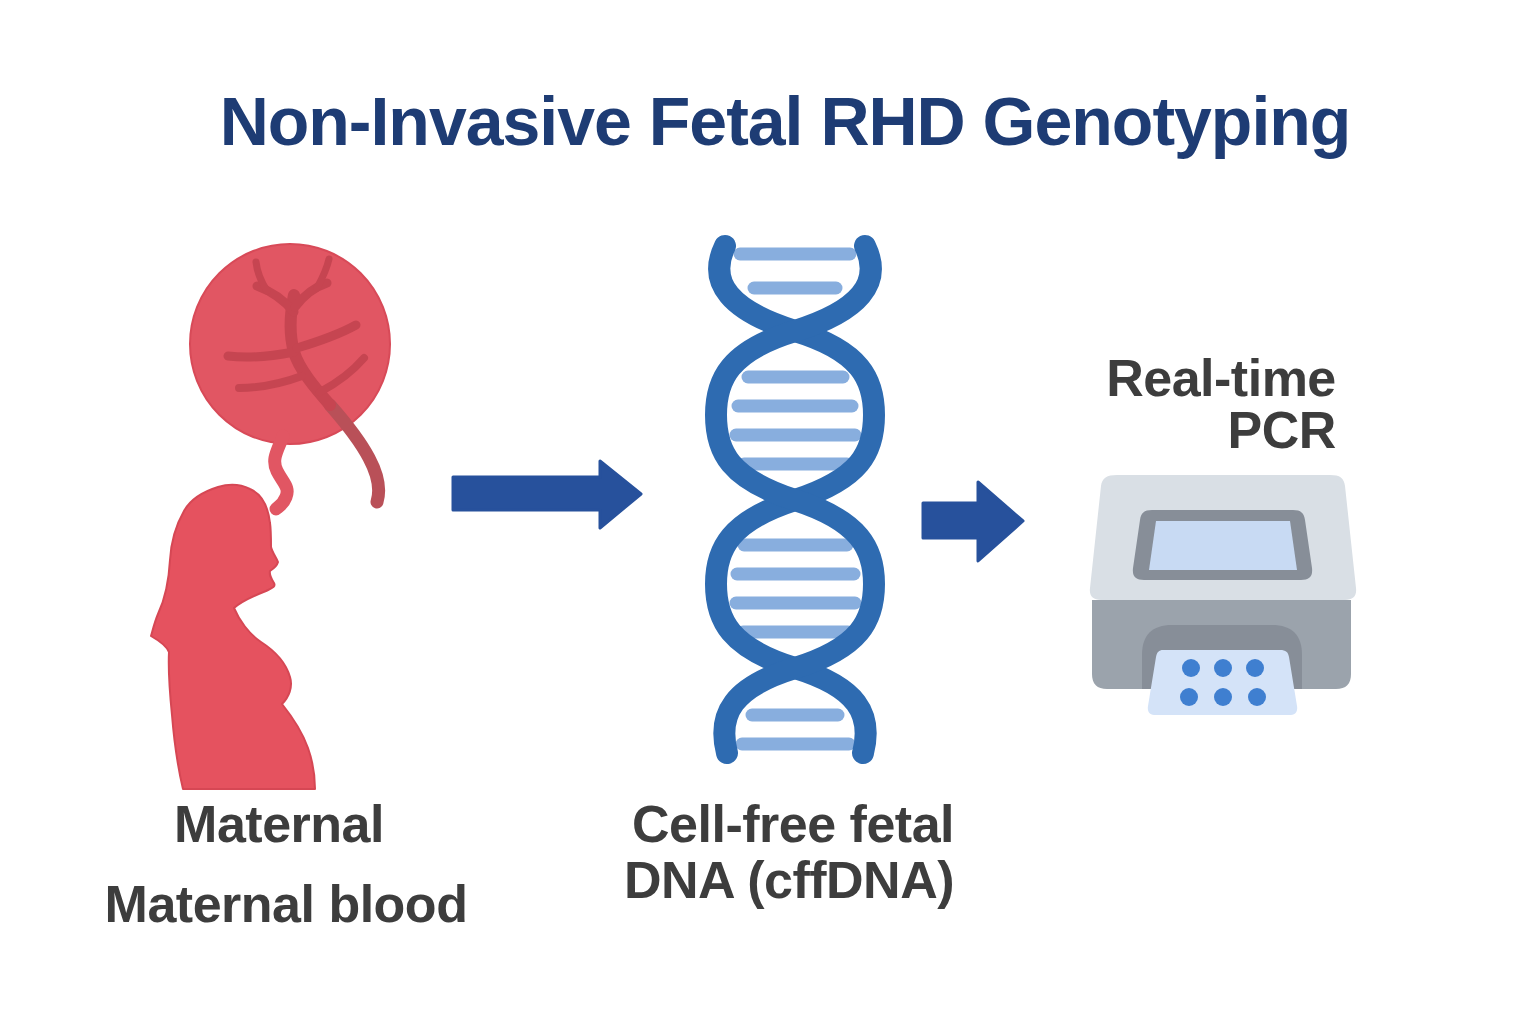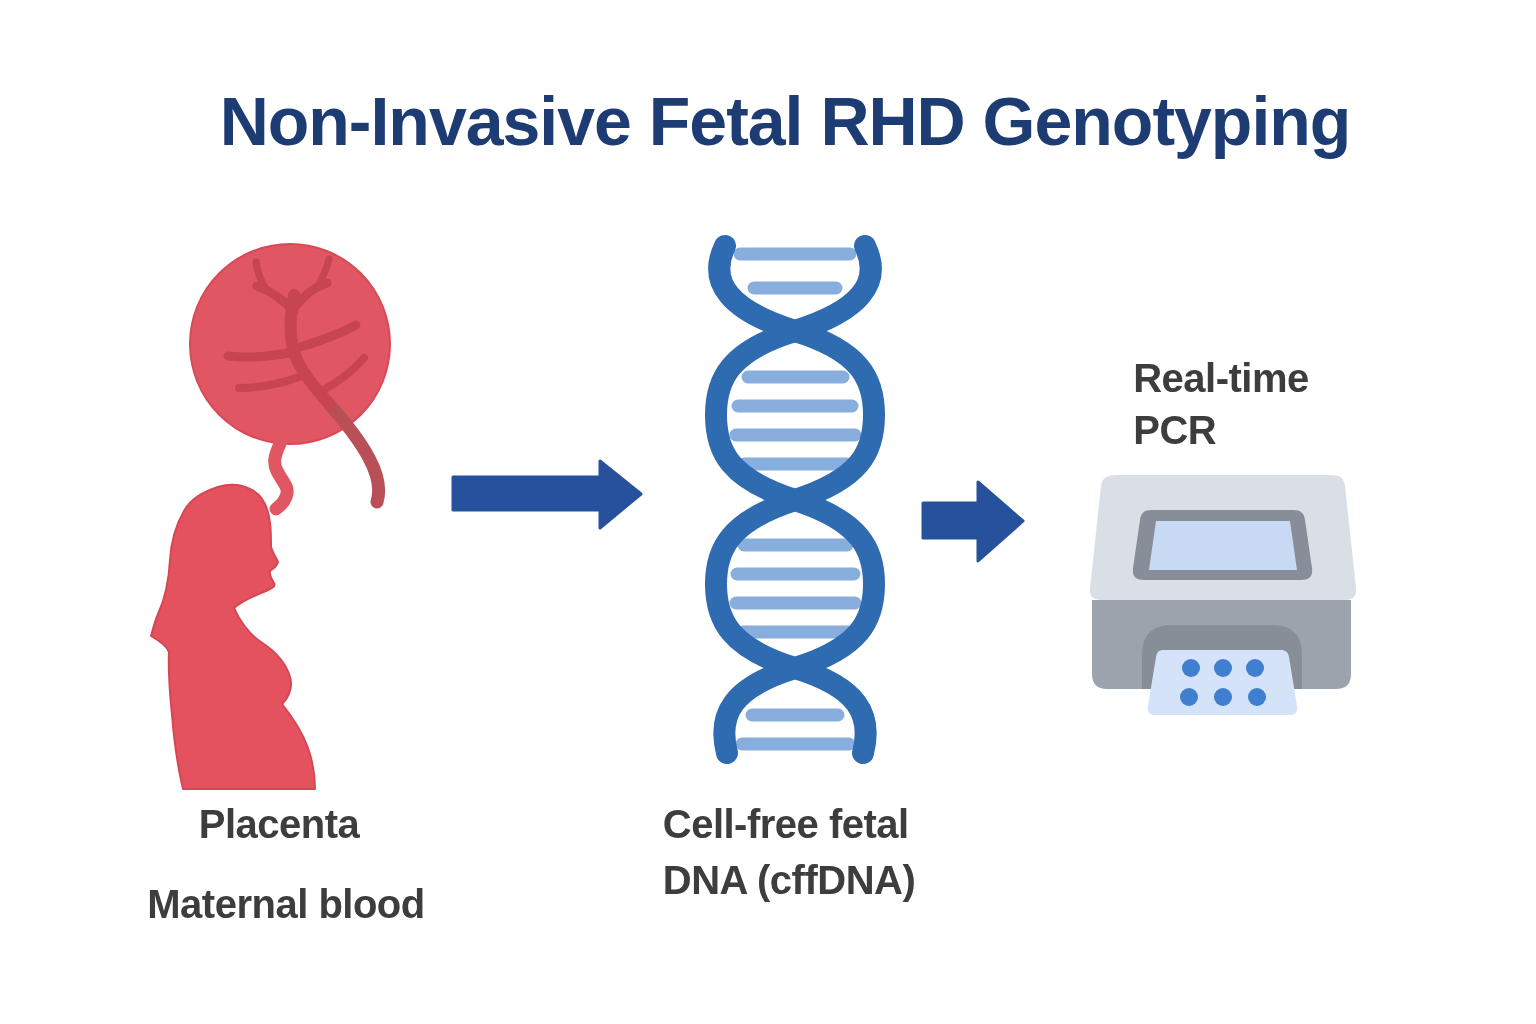--- a/index.html
+++ b/index.html
@@ -19,25 +19,25 @@
     font-size: 68px;
     font-weight: bold;
     letter-spacing: -1px;
     white-space: nowrap;
     color: var(--title-navy, #1e3c74);
     margin: 0;
   }
   .label {
     position: absolute;
     transform: translateX(-50%);
-    font-size: 40px;
+    font-size: 52px;
     font-weight: bold;
     letter-spacing: -0.5px;
     line-height: 52px;
-    text-align: left;
+    text-align: right;
     white-space: pre-line;
     color: var(--label-gray, #3d3d3d);
   }
   .label-placenta   { left: 279px;  top: 798px; }
   .label-maternal   { left: 286px;  top: 878px; }
   .label-cffdna     { left: 789px;  top: 796px; line-height: 56px; }
   .label-pcr        { left: 1221px; top: 352px; }
   svg.art { position: absolute; left: 0; top: 0; }
   .rung { stroke: var(--rung-blue, #88aede); stroke-width: 13; stroke-linecap: round; }
   .strand { stroke: var(--dna-blue, #2e6bb1); stroke-width: 22; stroke-linecap: round; fill: none; }
@@ -141,20 +141,20 @@
       <circle cx="1257" cy="697" r="9" style="fill: var(--dot-blue)"></circle>
 
       <path style="fill: var(--machine-top)" d="M 1117 475 L 1330 475 C 1340 475 1344 478 1345 486 L 1356 588 C 1357 596 1353 600 1345 600 L 1101 600 C 1093 600 1089 596 1090 588 L 1101 486 C 1102 478 1107 475 1117 475 Z"></path>
 
       <path style="fill: var(--machine-dark)" d="M 1152 510 L 1293 510 C 1301 510 1304 513 1305 520 L 1312 568 C 1313 577 1309 580 1301 580 L 1144 580 C 1136 580 1132 577 1133 568 L 1140 520 C 1141 513 1144 510 1152 510 Z"></path>
 
       <path style="fill: var(--screen-blue)" d="M 1156 521 L 1290 521 L 1297 570 L 1149 570 Z"></path>
     </g>
   </svg>
 
-  <div class="label label-placenta">Placenta</div>
+  <div class="label label-placenta">Maternal</div>
   <div class="label label-cffdna">Cell-free fetal
 DNA (cffDNA)</div>
   <div class="label label-maternal">Maternal blood</div>
   <div class="label label-pcr">Real-time
 PCR</div>
 
 </div>
 
 </body></html>

